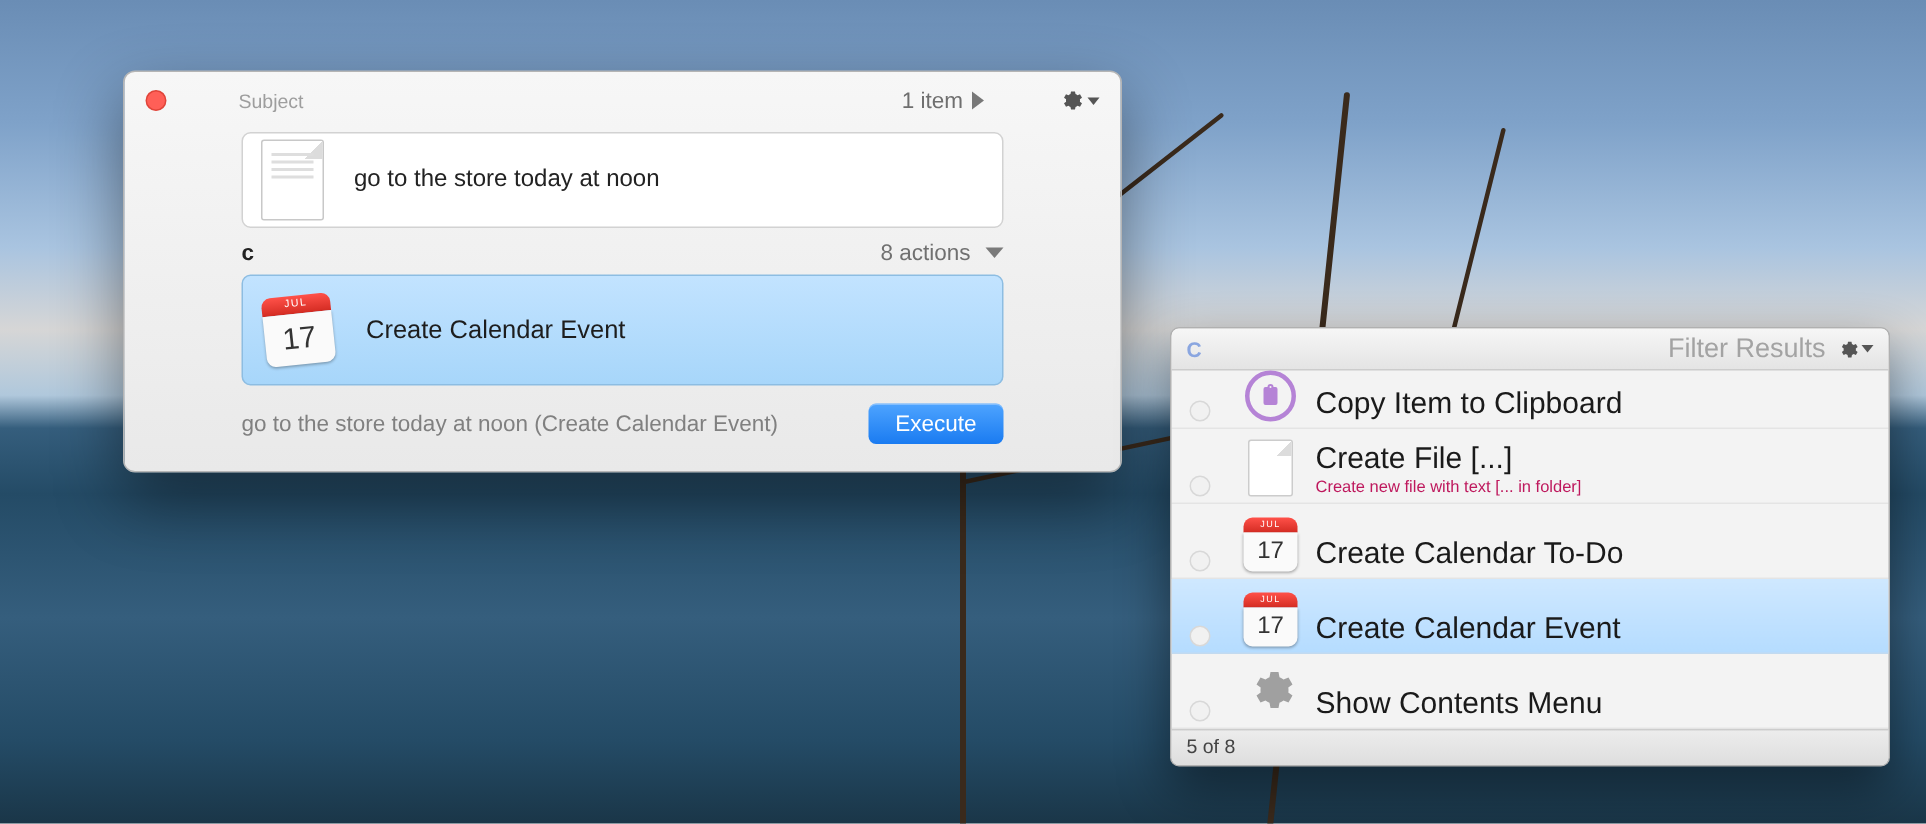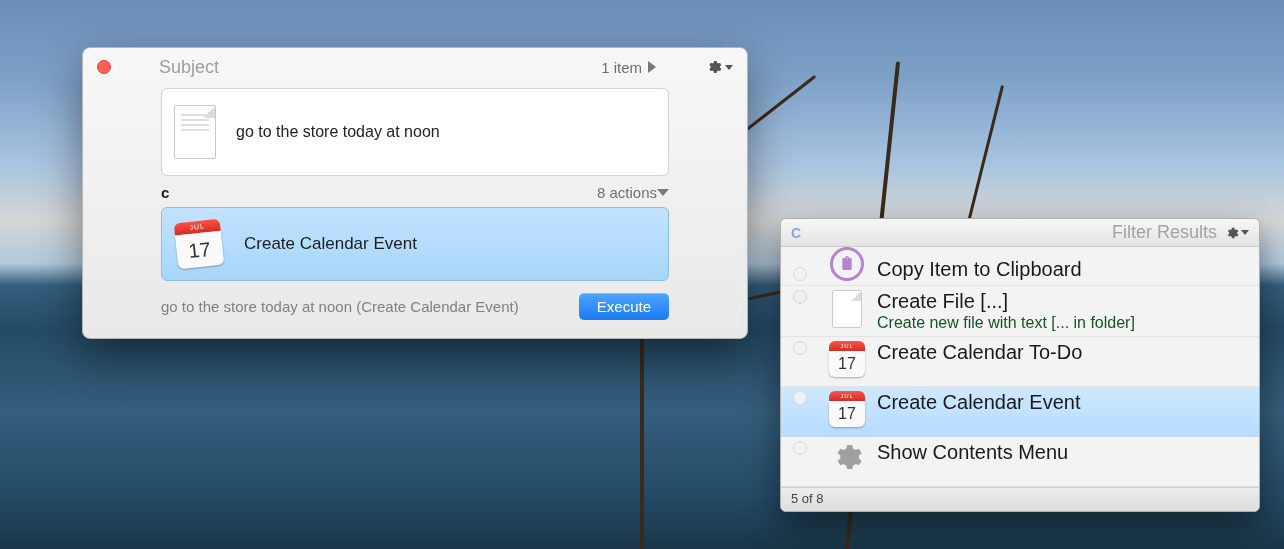--- a/index.html
+++ b/index.html
@@ -43,21 +43,21 @@
   .traffic-close {
     width: 14px; height: 14px;
     border-radius: 50%;
     background: #ff5f57;
     border: 1px solid #e04439;
     margin-right: 48px;
   }
   .p1-title {
     flex: 1;
     color: #9e9e9e;
-    font-size: 18px;
+    font-size: 13px;
   }
   .p1-count {
     color: #6f6f6f;
     font-size: 15px;
     margin-right: 6px;
   }
   .p1-arrow-right {
     width: 0; height: 0;
     border-top: 6px solid transparent;
     border-bottom: 6px solid transparent;
@@ -79,21 +79,21 @@
     margin-left: 3px;
   }
 
   .input-row {
     margin: 2px 78px 8px 78px;
     border: 1px solid #d2d2d2;
     border-radius: 6px;
     background: #fff;
     display: flex;
     align-items: center;
-    height: 88px;
+    height: 64px;
     padding: 8px 12px;
   }
   .doc-icon {
     width: 42px; height: 54px;
     background: #fff;
     border: 1px solid #c8c8c8;
     border-radius: 2px;
     position: relative;
     margin-right: 20px;
   }
@@ -114,21 +114,21 @@
   }
 
   .secondary-row {
     margin: 8px 78px 4px 78px;
     display: flex;
     align-items: center;
     font-size: 15px;
     color: #222;
   }
   .secondary-row .sec-left { flex:1; font-weight: bold; }
-  .secondary-row .sec-right { color:#707070; margin-right: 0; }
+  .secondary-row .sec-right { color:#707070; margin-right: 10px; }
   .secondary-row .sec-caret {
     width: 0; height: 0;
     border-left: 6px solid transparent;
     border-right: 6px solid transparent;
     border-top: 7px solid #7a7a7a;
   }
 
   .selected-action {
     margin: 6px 78px 12px 78px;
     background: linear-gradient(to bottom, #c2e3ff, #a7d6fa);
@@ -207,21 +207,21 @@
   .p2-spacer { flex:1; }
   .p2-filter-label { color:#a3a3a3; font-size:18px; margin-right:8px; }
   .p2-gear svg { width:14px; height:14px; }
   .p2-gear-drop {
     width:0;height:0;border-left:4px solid transparent;border-right:4px solid transparent;border-top:5px solid #555;margin-left:2px;
   }
 
   .p2-list { }
   .p2-row {
     display: flex;
-    align-items: flex-start;
+    align-items: flex-end;
     min-height: 50px;
     padding: 4px 12px;
     border-bottom: 1px solid rgba(0,0,0,0.06);
   }
   .p2-row.sel { background: linear-gradient(to bottom,#cfe8ff,#b5dcff); }
   .p2-radio {
     width:14px;height:14px;border-radius:50%;
     border:1px solid #d8d8d8; background:#f1f1f1;
     margin-right: 18px;
   }
@@ -245,21 +245,21 @@
     border:3px solid #b583d6;
     display:flex;align-items:center;justify-content:center;
     color:#b583d6;
     position: relative;
     top: -6px;
   }
   .p2-gear-icon { color:#a0a0a0; }
   .p2-gear-icon svg { width:32px; height:32px; }
   .p2-text { flex:1; margin-left: 8px; }
   .p2-text .t1 { color:#1a1a1a; font-size:20px; }
-  .p2-text .t2 { color:#14532d; font-size:16px; margin-top:1px; }
+  .p2-text .t2 { color:#be185d; font-size:11px; margin-top:1px; }
 
   .p2-footer {
     padding: 3px 10px 5px 10px;
     font-size: 13px; color:#444;
     background: linear-gradient(to bottom,#ececec,#dedede);
     border-top: 1px solid #ccc;
   }
 
   
   .p2-row.partial { min-height: 34px; align-items: flex-end; padding-top:0; }

